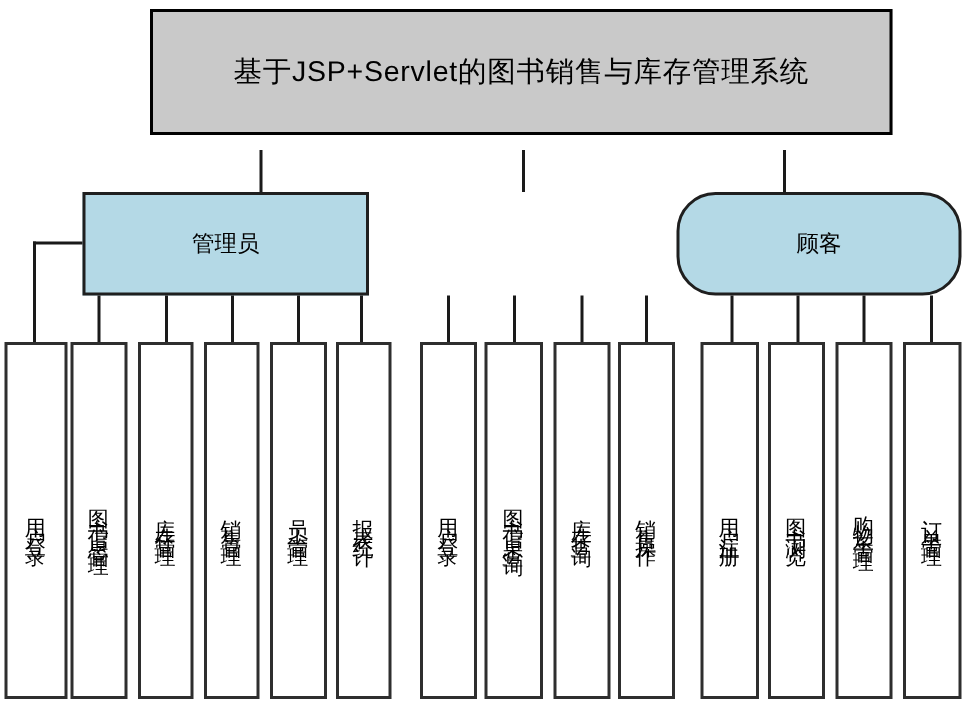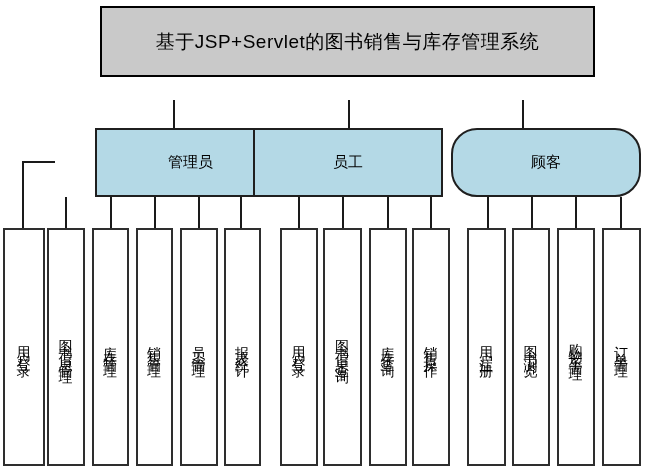--- a/index.html
+++ b/index.html
@@ -14,33 +14,33 @@
   }
   .box {
     position: absolute;
     box-sizing: border-box;
     display: flex;
     align-items: center;
     justify-content: center;
     text-align: center;
   }
   .title-box {
-    left: 100px; top: 6px; width: 495px; height: 71px;
+    left: 100px; top: 6px; width: 495px; height: 84px;
     background: #c9c9c9;
     border: 2px solid #000000;
     font-size: 19px;
     letter-spacing: 0.5px;
   }
   .group-box {
     top: 128px; height: 69px;
     background: #b4d9e6;
     border: 2px solid #1f1f1f;
     font-size: 15px;
   }
-  .group-admin    { left: 55px;  width: 191px; margin-left: 40px; }
+  .group-admin    { left: 55px;  width: 191px; }
   .group-staff    { left: 253px; width: 190px; }
   .group-customer { left: 451px; width: 190px; border-radius: 26px; }
   .child-box {
     top: 228px; height: 238px;
     background: #ffffff;
     border: 2px solid #2e2e2e;
   }
   .vtext {
     writing-mode: vertical-lr;
     text-orientation: upright;
@@ -63,23 +63,20 @@
   <div class="box title-box">
     <span>基于JSP+Servlet的图书销售与库存管理系统</span>
   </div>
 
   <div class="vline" style="left:173px; top:100px; height:28px;"></div>
   <div class="vline" style="left:348px; top:100px; height:28px;"></div>
   <div class="vline" style="left:522px; top:100px; height:28px;"></div>
 
   <div class="box group-box group-admin">
     <span>管理员</span>
-  </div>
-  <div class="box group-box group-staff">
-    <span>员工</span>
   </div>
   <div class="box group-box group-customer">
     <span>顾客</span>
   </div>
 
   <div class="hline" style="left:22px; top:161px; width:33px;"></div>
   <div class="vline" style="left:22px; top:161px; height:67px;"></div>
 
   <div class="vline" style="left:65px;  top:197px; height:31px;"></div>
   <div class="vline" style="left:110px; top:197px; height:31px;"></div>

